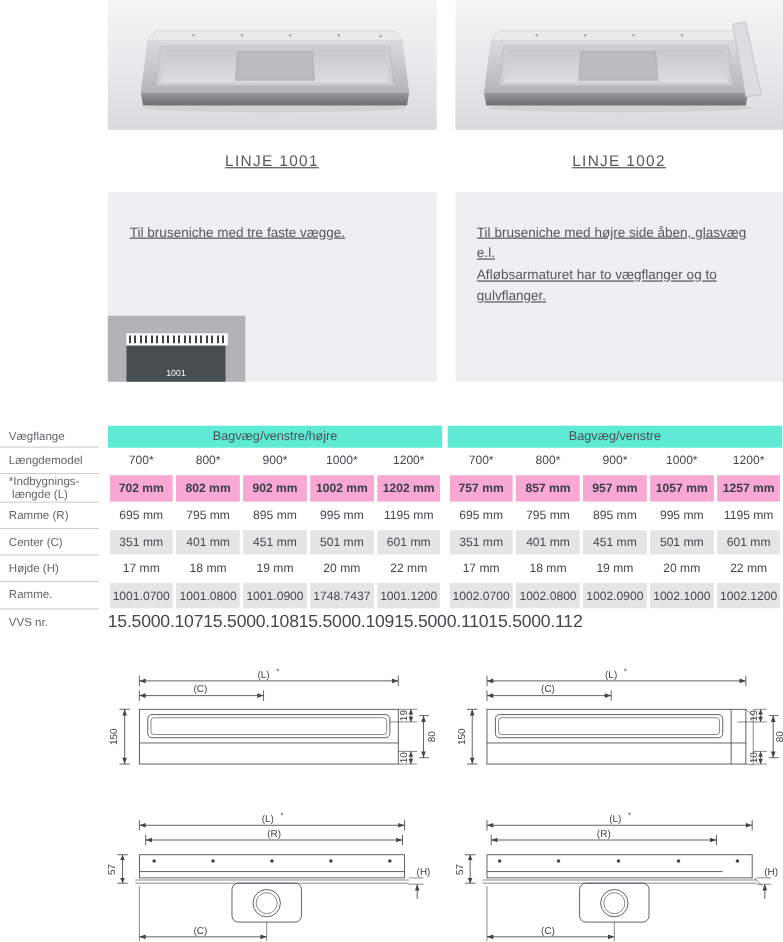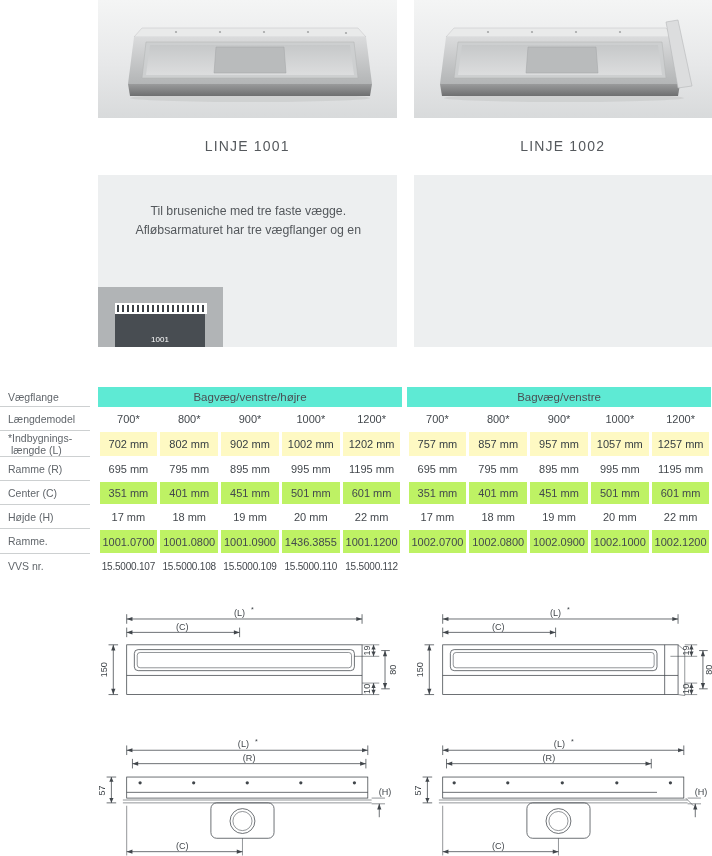--- a/index.html
+++ b/index.html
@@ -1,26 +1,26 @@
 <!DOCTYPE html>
 <html><head>
 <meta charset="utf-8">
 <style>
   html,body{margin:0;padding:0;background:#ffffff;}
   body{width:712px;height:856px;font-family:"Liberation Sans","DejaVu Sans",sans-serif;color:#43484d;overflow:hidden;}
-  .row{display:flex;margin-left:98px;gap:17px;}
+  .row{display:flex;margin-left:98px;gap:17px;text-decoration:underline;}
   .col{width:304px;position:relative;}
 
   
   .photo-box{width:304px;height:118px;background:linear-gradient(#f4f5f5,#e7e8e9 55%,#d8dadb);overflow:hidden;}
   .titles{margin-top:20px;}
   .title{width:304px;text-align:center;font-size:14px;letter-spacing:1.2px;color:#55595d;}
 
   
-  .descs{margin-top:21px;text-align:center;}
+  .descs{margin-top:21px;}
   .desc-box{width:304px;height:172px;background:#edeff0;position:relative;}
   .desc-text{padding:27px 18px 0 20px;font-size:12.3px;line-height:1.58;color:#54585c;}
   .desc-text span{display:block;}
   .mini{position:absolute;left:0;bottom:0;width:125px;height:60px;background:#b1b4b6;}
   .mini .grate{position:absolute;left:17px;top:16px;width:92px;height:11px;background:#ffffff;}
   .mini .grate i{position:absolute;left:2px;top:2px;right:2px;bottom:2px;display:block;
      background:repeating-linear-gradient(90deg,#3c4247 0 2px,#ffffff 2px 5px);}
   .mini .dark{position:absolute;left:17px;top:27px;height:33px;background:#484d52;color:#ffffff;
      font-size:8px;display:flex;align-items:flex-end;justify-content:center;padding-bottom:3px;box-sizing:border-box;}
   .mini .dark.w1{width:90px;}
@@ -34,24 +34,24 @@
   .t-label.no-line{border-bottom:none;}
   .t-label .sub{padding-left:3px;}
   .t-cells{width:304px;display:flex;}
   .t-gap{width:5px;}
   .t-cell{flex:1;display:flex;align-items:center;justify-content:center;font-size:11px;color:#43484d;}
   .band{flex:1;display:flex;align-items:center;justify-content:center;background:#5eead4;font-size:11.5px;color:#4a4f54;}
   .r-band{height:20px;margin-top:40px;}
   .r-std{height:24px;}
   .r-blue{height:26px;}
   .r-var{height:25px;}
-  .cell-blue{background:#fef9c3;color:#353d42;margin:1px 1.5px;}
-  .cell-gray{background:#bef264;margin:1px 1.5px;}
+  .cell-blue{background:#f9a8d4;color:#353d42;margin:1px 1.5px;font-weight:bold;}
+  .cell-gray{background:#e5e5e5;margin:1px 1.5px;}
   .cell-sm{font-size:11px;}
-  .cell-xs{font-size:10px;letter-spacing:-0.2px;}
+  .cell-xs{font-size:16px;letter-spacing:-0.2px;}
 
   
   .drawings1{margin-top:26px;}
   .drawings2{margin-top:14px;}
   svg text{font-family:"Liberation Sans","DejaVu Sans",sans-serif;font-size:9.5px;fill:#41464b;}
   svg text.ast{font-size:7.5px;}
   svg .ln{stroke:#41464b;stroke-width:0.8;fill:none;}
   svg .thin{stroke:#41464b;stroke-width:0.6;fill:none;}
   svg .ar{fill:#41464b;stroke:none;}
 </style>
@@ -123,32 +123,36 @@
 
 <div class="row titles">
   <div class="title">LINJE 1001</div>
   <div class="title">LINJE 1002</div>
 </div>
 
 <div class="row descs">
   <div class="col desc-box">
     <div class="desc-text">
       <span>Til bruseniche med tre faste vægge.</span>
-      <span>Afløbsarmaturet har tre vægflanger og en</span>
     </div>
     <div class="mini">
       <div class="dark w1">
           <span>1001</span>
         </div>
       <div class="grate">
           <i></i>
         </div>
     </div>
   </div>
   <div class="col desc-box">
+    <div class="desc-text">
+      <span>Til bruseniche med højre side åben, glasvæg e.l.</span>
+      <span>Afløbsarmaturet har to vægflanger og to</span>
+      <span>gulvflanger.</span>
+    </div>
   </div>
 </div>
 
 <div class="table-section">
 
   <div class="t-row r-band">
     <div class="t-label">
         <span>Vægflange</span>
       </div>
     <div class="t-cells">
@@ -267,21 +271,21 @@
   </div>
 
   <div class="t-row r-var">
     <div class="t-label">
         <span>Ramme.</span>
       </div>
     <div class="t-cells">
       <div class="t-cell cell-gray cell-sm">1001.0700</div>
       <div class="t-cell cell-gray cell-sm">1001.0800</div>
       <div class="t-cell cell-gray cell-sm">1001.0900</div>
-      <div class="t-cell cell-gray cell-sm">1436.3855</div>
+      <div class="t-cell cell-gray cell-sm">1748.7437</div>
       <div class="t-cell cell-gray cell-sm">1001.1200</div>
     </div>
     <div class="t-gap"></div>
     <div class="t-cells">
       <div class="t-cell cell-gray cell-sm">1002.0700</div>
       <div class="t-cell cell-gray cell-sm">1002.0800</div>
       <div class="t-cell cell-gray cell-sm">1002.0900</div>
       <div class="t-cell cell-gray cell-sm">1002.1000</div>
       <div class="t-cell cell-gray cell-sm">1002.1200</div>
     </div>

